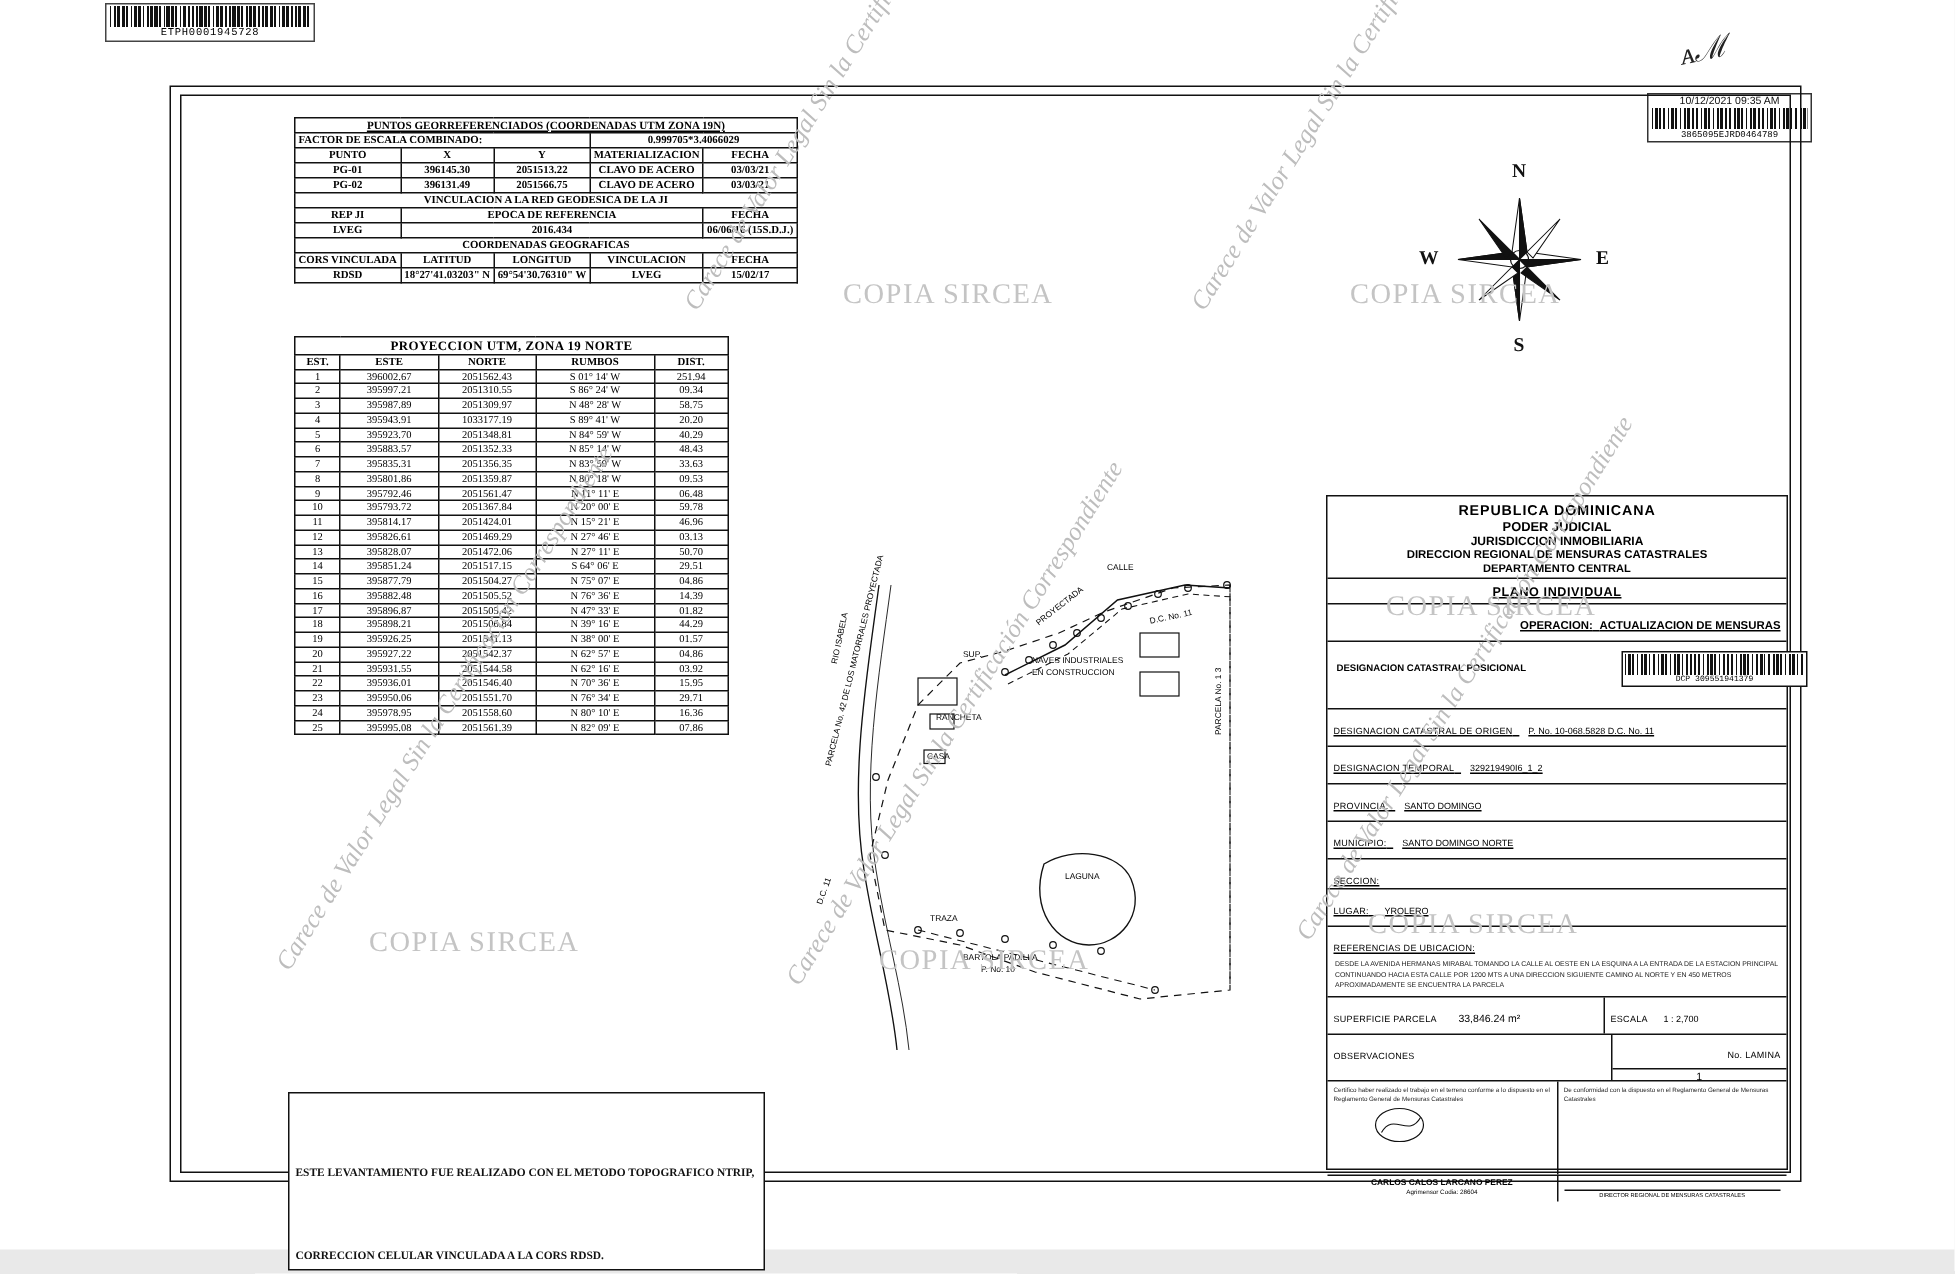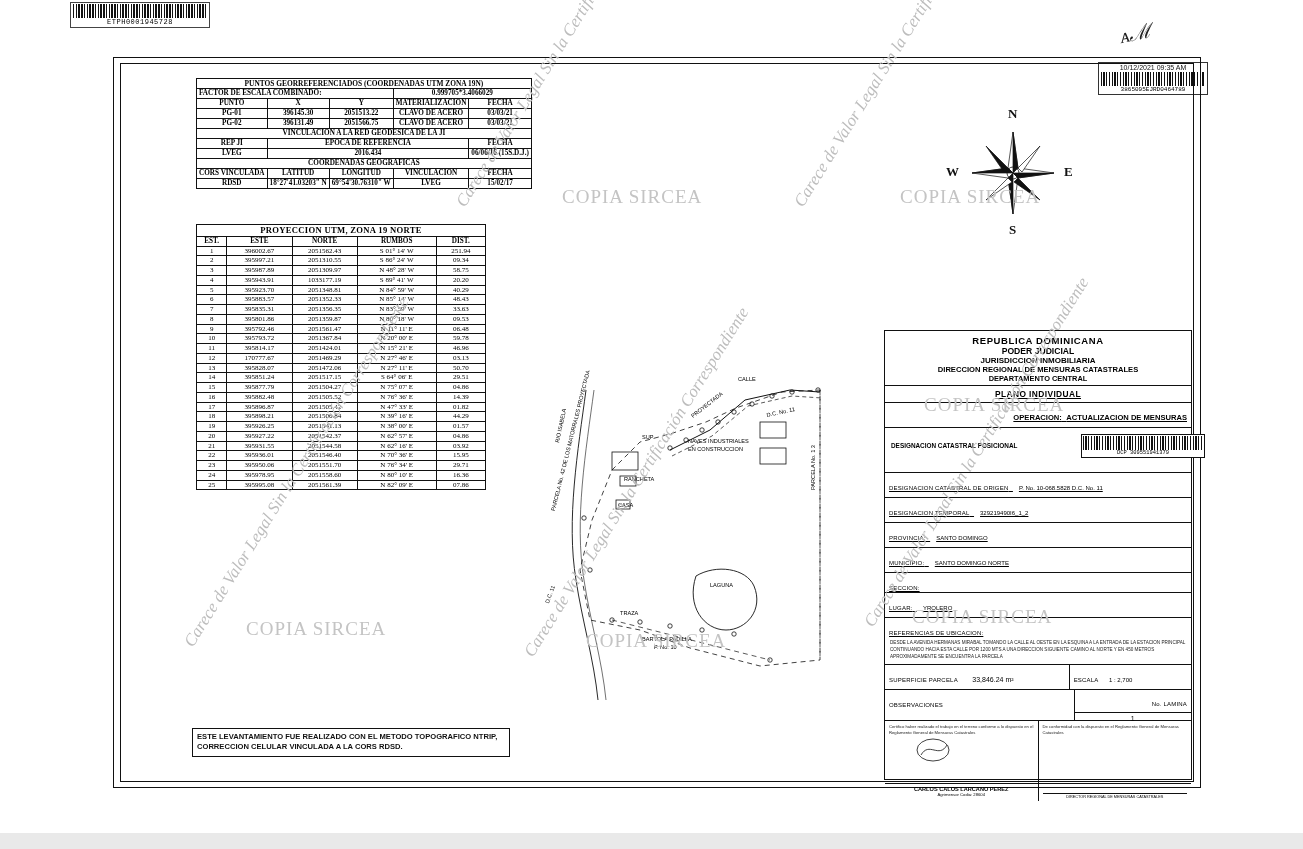--- a/index.html
+++ b/index.html
@@ -45,31 +45,31 @@
     position:absolute;left:113px;top:57px;width:1086px;height:729px;border:1.5px solid #111;
   }
   #frame-inner{
     position:absolute;left:120px;top:63px;width:1072px;height:717px;border:1px solid #111;
   }
   
   table{border-collapse:collapse;font-family:"Liberation Serif",serif;}
   .tbl td,.tbl th{border:1px solid #111;padding:0 2px;font-size:7.2px;line-height:1.25;text-align:center;white-space:nowrap;}
   #geo-table{position:absolute;left:196px;top:78px;width:334px;}
   #geo-table td,#geo-table th{font-weight:bold;}
-  #geo-table .hdr{font-size:7.4px;}
+  #geo-table .hdr{font-size:7.4px;text-decoration:underline;}
   #proj-table{position:absolute;left:196px;top:224px;width:290px;}
   #proj-table .title{font-size:8.6px;font-weight:bold;letter-spacing:.3px;text-align:center;}
   #proj-table .colhdr{font-size:7.2px;font-weight:bold;}
   #proj-table td{font-size:7px;}
   
   #note-box{
     position:absolute;left:192px;top:728px;width:318px;border:1.4px solid #111;background:#fff;
     padding:3px 4px;box-sizing:border-box;
   }
-  #note-box div{font-size:7.6px;font-weight:bold;font-family:Liberation Sans, sans-serif;line-height:1.35;color:#111;}
+  #note-box div{font-size:7.6px;font-weight:bold;font-family:Liberation Serif, serif;line-height:1.35;color:#111;margin-top:45px;}
   
   #compass{position:absolute;left:958px;top:118px;width:110px;height:110px;}
   #compass .lbl{position:absolute;font-family:"Liberation Serif",serif;font-weight:bold;font-size:13px;color:#111;}
   
   #titleblock{
     position:absolute;left:884px;top:330px;width:308px;height:450px;border:1px solid #111;background:#fff;
     box-sizing:border-box;font-family:"Liberation Sans",sans-serif;
   }
   #titleblock .head{text-align:center;padding:4px 2px 2px;}
   #titleblock .head .l1{font-size:9.5px;font-weight:bold;letter-spacing:.6px;}
@@ -267,21 +267,21 @@
         </tr>
         <tr>
           <td>11</td>
           <td>395814.17</td>
           <td>2051424.01</td>
           <td>N 15° 21' E</td>
           <td>46.96</td>
         </tr>
         <tr>
           <td>12</td>
-          <td>170777.67</td>
+          <td>395826.61</td>
           <td>2051469.29</td>
           <td>N 27° 46' E</td>
           <td>03.13</td>
         </tr>
         <tr>
           <td>13</td>
           <td>395828.07</td>
           <td>2051472.06</td>
           <td>N 27° 11' E</td>
           <td>50.70</td>

